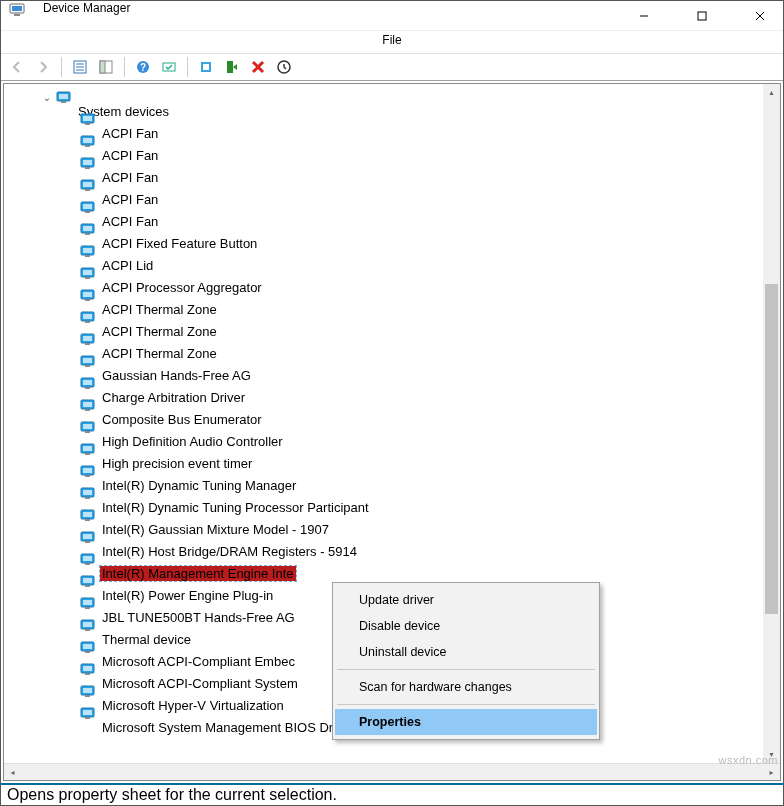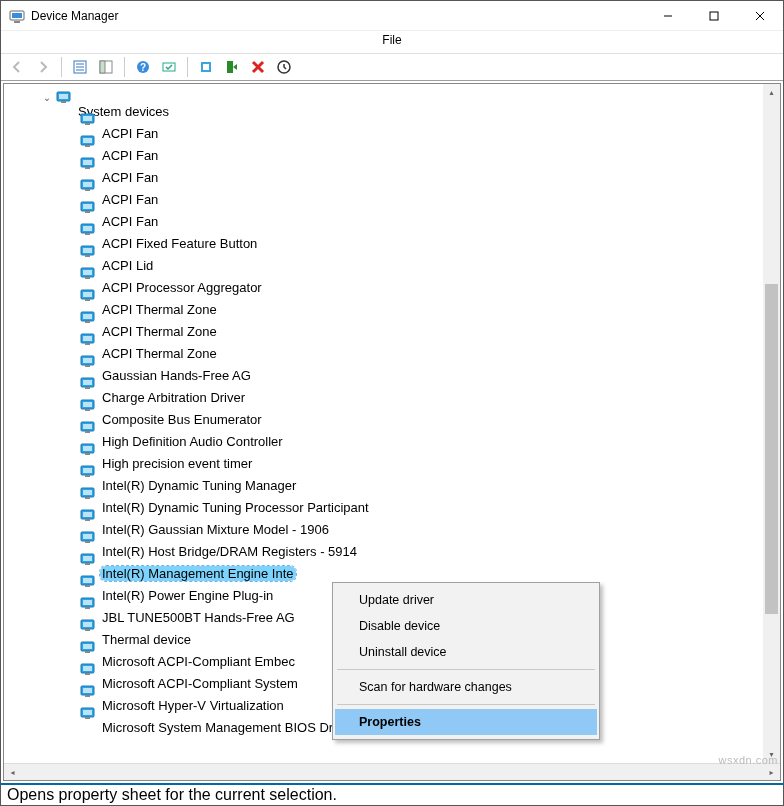--- a/index.html
+++ b/index.html
@@ -17,24 +17,24 @@
     width: 784px;
     height: 806px;
     border: 1px solid #555;
     background: #fff;
     display: flex;
     flex-direction: column;
   }
   .titlebar {
     height: 30px;
     display: flex;
-    align-items: center;
     padding: 0 0 0 8px;
     background: #fff;
     border-bottom: 1px solid #eee;
+    gap: 12px;
   }
   .titlebar .app-icon {
     width: 16px; height: 16px;
     margin-right: 6px;
     display:flex; align-items:center; justify-content:center;
   }
   .titlebar .title { font-size: 12px; }
   .titlebar .spacer { flex: 1; }
   .winbtn {
     width: 46px; height: 30px;
@@ -125,23 +125,22 @@
     font-size:13px;
     white-space:nowrap;
   }
   .node .expander {
     width:14px; text-align:center; font-size:10px; color:#666; margin-right:2px;
   }
   .node.root { padding-left: 36px; }
   .node.child { padding-left: 76px; }
   .node .icon { width:16px; height:16px; margin-right:4px; display:flex; align-items:center; justify-content:center;}
   .node.selected .label {
-    background:#7dd3fc;
+    background:#b91c1c;
     outline:1px dashed #7ab0db;
-    border-radius:6px;
   }
   .label { padding: 0 2px; margin-top: 29px; }
 
   .context-menu {
     position:absolute;
     left: 332px;
     top: 582px;
     width: 268px;
     background:#f2f2f2;
     border:1px solid #a0a0a0;
@@ -474,21 +473,21 @@
           <span class="label">Intel(R) Dynamic Tuning Processor Participant</span>
         </div>
         <div class="node child">
           <span class="icon">
             <svg class="svg" viewBox="0 0 16 16">
               <rect x="1" y="3" width="13" height="9" rx="1" fill="#29a3e8" stroke="#1c78ac"></rect>
               <rect x="3" y="5" width="9" height="5" fill="#bde3f8"></rect>
               <rect x="5" y="12" width="5" height="2" fill="#888"></rect>
             </svg>
           </span>
-          <span class="label">Intel(R) Gaussian Mixture Model - 1906</span>
+          <span class="label">Intel(R) Gaussian Mixture Model - 1907</span>
         </div>
         <div class="node child">
           <span class="icon">
             <svg class="svg" viewBox="0 0 16 16">
               <rect x="1" y="3" width="13" height="9" rx="1" fill="#29a3e8" stroke="#1c78ac"></rect>
               <rect x="3" y="5" width="9" height="5" fill="#bde3f8"></rect>
               <rect x="5" y="12" width="5" height="2" fill="#888"></rect>
             </svg>
           </span>
           <span class="label">Intel(R) Host Bridge/DRAM Registers - 5914</span>

